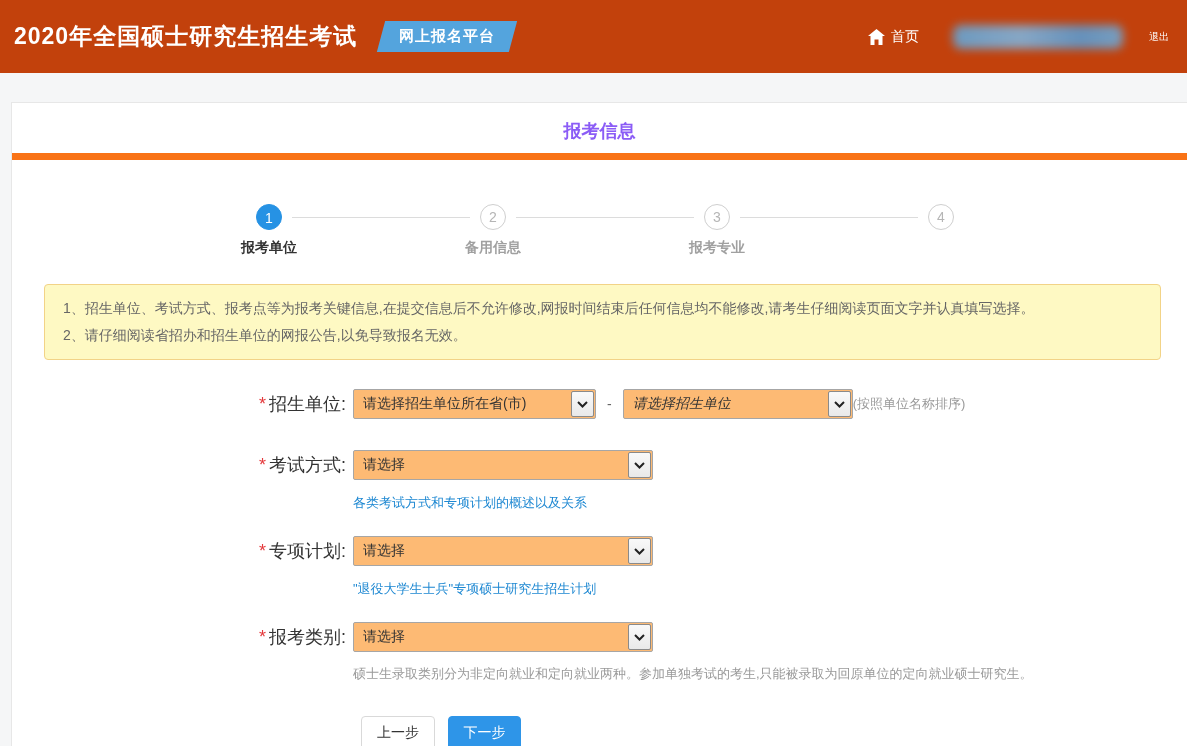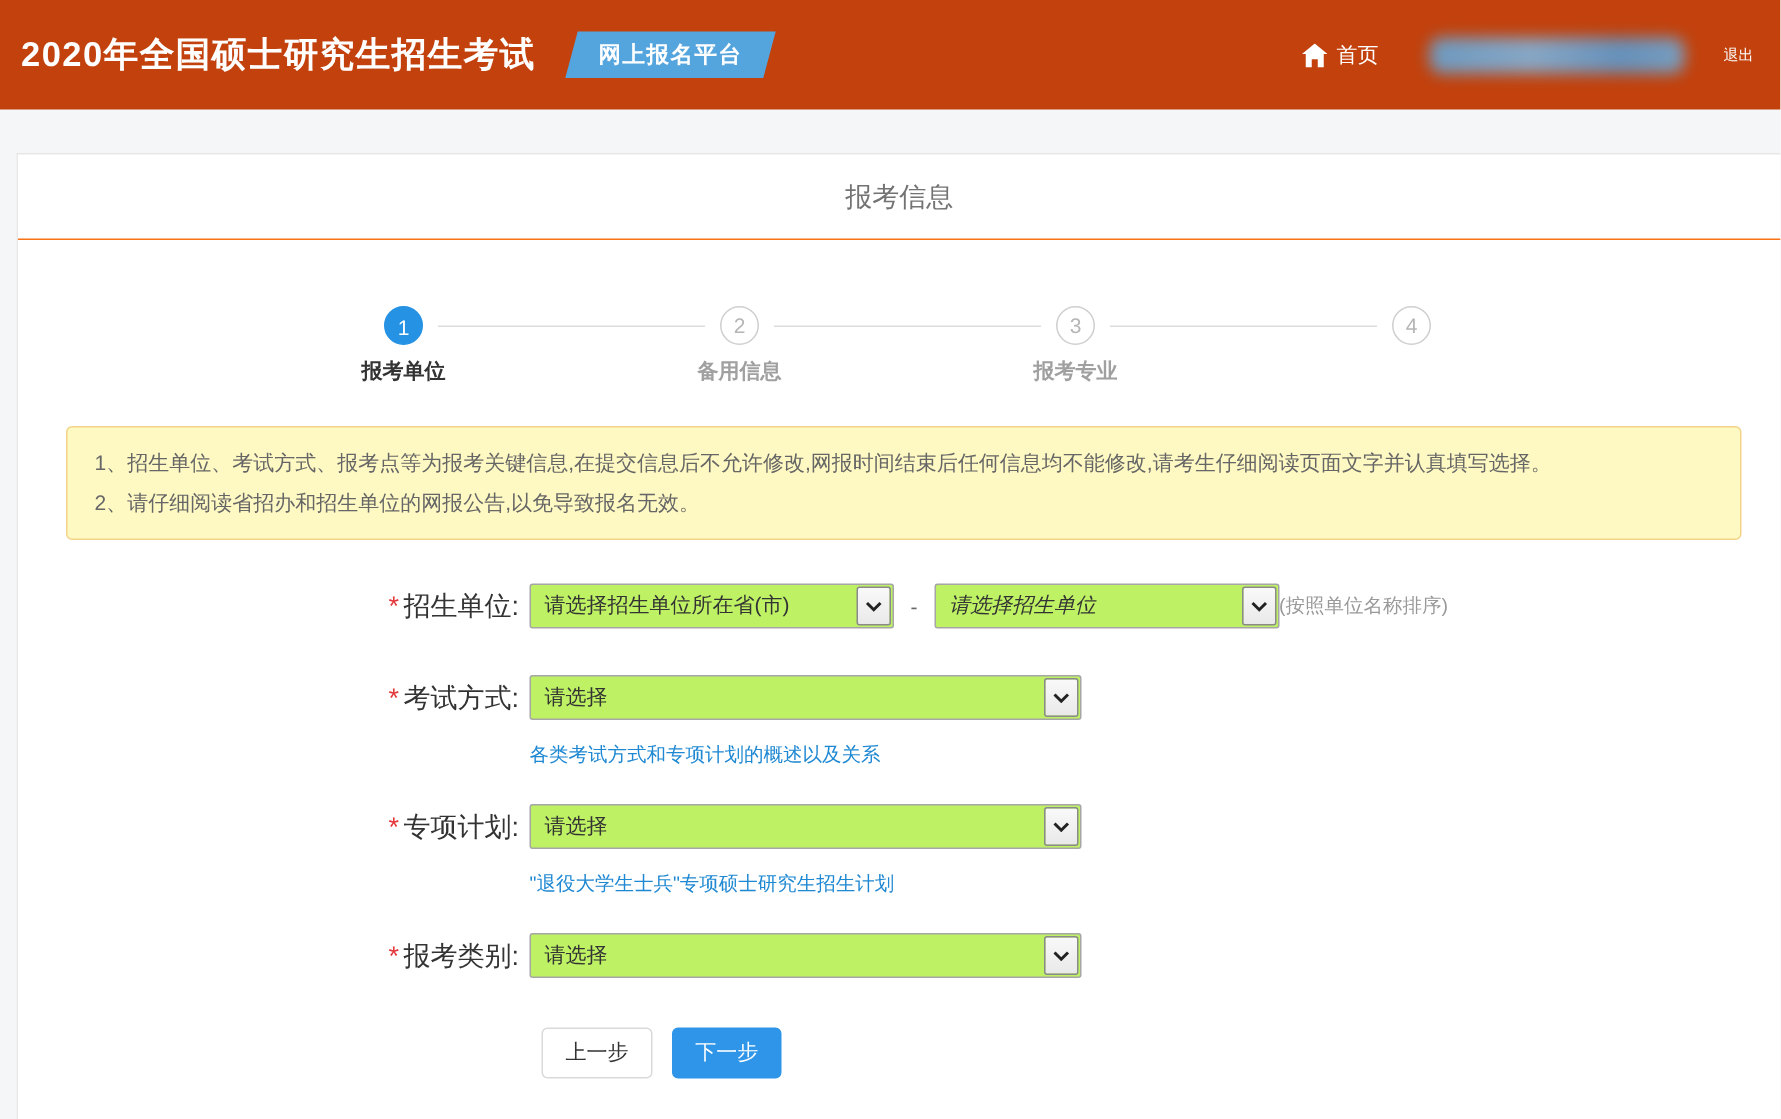--- a/index.html
+++ b/index.html
@@ -21,21 +21,21 @@
   .home-icon { display:inline-flex; margin-right:6px; }
   .user-blur { width:170px; height:24px; margin:0 26px 0 34px; border-radius:8px;
     background:linear-gradient(90deg,#5ea9de 0%,#7db9e6 40%,#569fd9 75%,#6caede 100%);
     filter:blur(5px); opacity:.85; }
   .logout-link { color:#fff; font-size:10px; text-decoration:none; cursor:pointer; }
 
   
   .card { margin:29px 0 0 11px; background:#fff; border:1px solid #e7e7e7;
     border-right:none; min-height:644px; }
   .card-title { height:57px; line-height:57px; text-align:center; font-size:18px;
-    color:#737373; border-bottom:1px solid #f97316; }
+    color:#8b5cf6; border-bottom:7px solid #f97316;font-weight:bold; }
 
   
   .steps { display:flex; width:896px; margin:44px 0 0 145px; }
   .step { width:224px; text-align:center; position:relative; }
   .step:not(:last-child)::after { content:""; position:absolute; top:13px;
     left:calc(50% + 23px); width:calc(100% - 46px); height:1px; background:#dcdcdc; }
   .step-circle { width:26px; height:26px; border-radius:50%; margin:0 auto;
     line-height:24px; font-size:14px; background:#fff; border:1px solid #cfcfcf;
     color:#b5b5b5; position:relative; z-index:1; }
   .step-circle.active { background:#2692e4; border-color:#2692e4; color:#fff; line-height:26px; }
@@ -50,25 +50,25 @@
   .form { margin-top:29px; }
   .form-row { display:flex; align-items:flex-start; }
   .form-row.r1 { margin-bottom:31px; }
   .form-row.r2, .form-row.r3 { margin-bottom:24px; }
   .form-label { width:334px; text-align:right; font-size:18px; color:#333;
     line-height:30px; flex-shrink:0; }
   .req { color:#e4393c; margin-right:3px; }
   .form-controls { margin-left:7px; }
   .ctrl-line { display:flex; align-items:center; }
   .select { display:flex; align-items:center; justify-content:space-between;
-    height:30px; border:1px solid #a6a6a6; border-radius:2px; background:#bef264;
+    height:30px; border:1px solid #a6a6a6; border-radius:2px; background:#fdba74;
     cursor:pointer; }
   .select.w-province { width:243px; }
   .select.w-unit { width:230px;font-style:italic; }
-  .select.w-std { width:368px;gap:21px; }
+  .select.w-std { width:300px;gap:21px; }
   .sel-text { font-size:14px; color:#333; padding-left:9px; white-space:nowrap;
     overflow:hidden; }
   .sel-arrow { width:23px; height:26px; margin:1px; border:1px solid #8a8a8a;
     border-radius:2px; background:linear-gradient(#f9f9f9,#e9e9e9); display:flex;
     align-items:center; justify-content:center; flex-shrink:0; }
   .dash { color:#666; font-size:14px; margin:0 11px; }
   .hint { color:#999; font-size:13px; line-height:30px; }
   .sub-link { display:inline-block; margin-top:14px; font-size:13px; color:#1e88d2;
     text-decoration:none; cursor:pointer; }
   .sub-note { margin-top:13px; font-size:13px; color:#999; }
@@ -207,20 +207,21 @@
         <div class="ctrl-line">
           <div class="select w-std">
             <span class="sel-text">请选择</span>
             <span class="sel-arrow">
               <svg width="11" height="7" viewBox="0 0 11 7">
                   <polyline points="1,1 5.5,5.5 10,1" fill="none" stroke="#222" stroke-width="2"></polyline>
                 </svg>
             </span>
           </div>
         </div>
+        <div class="sub-note">硕士生录取类别分为非定向就业和定向就业两种。参加单独考试的考生,只能被录取为回原单位的定向就业硕士研究生。</div>
       </div>
     </div>
 
     <div class="btn-row">
       <button class="btn btn-prev">上一步</button>
       <button class="btn btn-next">下一步</button>
     </div>
 
   </div>
 </div>

